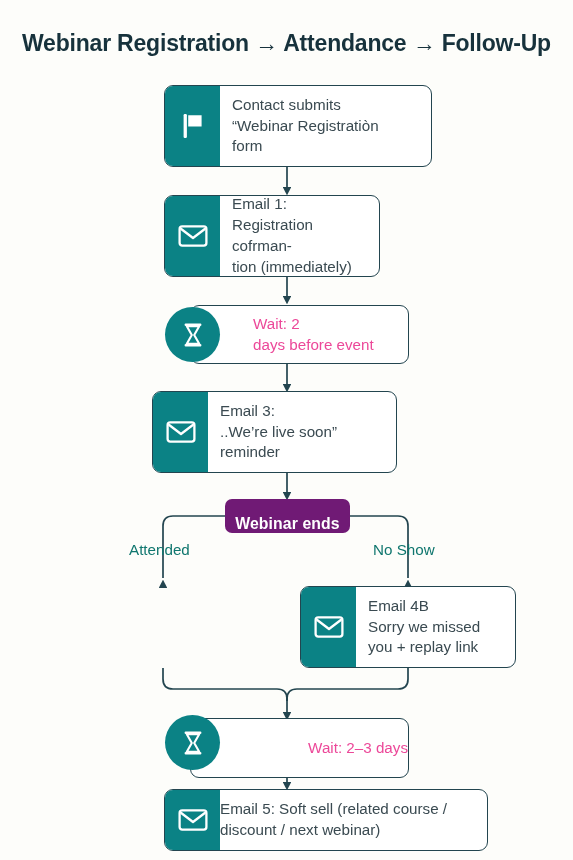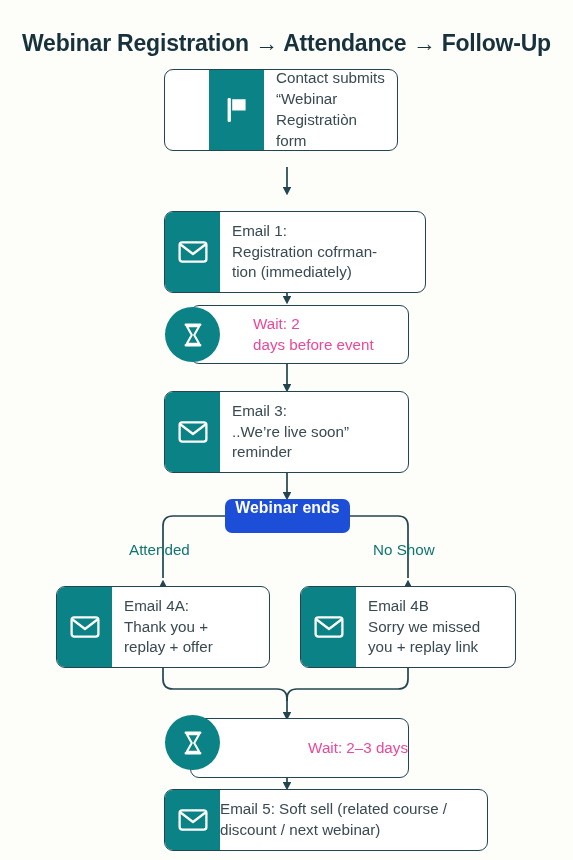--- a/index.html
+++ b/index.html
@@ -87,27 +87,27 @@
     display:flex;
     align-items:center;
     justify-content:center;
     z-index:4;
   }
 
   
   .badge{
     position:absolute;
     box-sizing:border-box;
-    background:#1d4ed8;
+    background:#701a75;
     border-radius:7px;
     color:#ffffff;
     font-size:15.8px;
     font-weight:bold;
     display:flex;
-    align-items:flex-start;
+    align-items:flex-end;
     justify-content:center;
     z-index:5;
     letter-spacing:0.1px;
   }
 
   
   .blabel{
     position:absolute;
     font-size:15.2px;
     color:#0f766e;
@@ -153,33 +153,33 @@
 
       <path d="M 225 516 L 173 516 Q 163 516 163 526 L 163 578"></path>
 
       <path d="M 350 516 L 398 516 Q 408 516 408 526 L 408 578"></path>
 
       <path d="M 163 668 L 163 679 Q 163 689 173 689 L 277 689 Q 287 689 287 699 L 287 701"></path>
       <path d="M 408 668 L 408 679 Q 408 689 398 689 L 297 689 Q 287 689 287 699 L 287 701"></path>
     </g>
   </svg>
 
-  <div class="card" style="left:164px;top:69px;width:234px;height:82px;padding-left:44px;">
+  <div class="card" style="left:164px;top:85px;width:268px;height:82px;">
     <div class="icon-pane">
       <svg width="26" height="28" viewBox="0 0 26 28">
         <rect x="3.6" y="2" width="3.3" height="24" rx="1.2" fill="#ffffff"></rect>
         <path d="M8.2 3.2 L21.6 3.2 L21.6 14.4 L8.2 14.4 Z" fill="#ffffff"></path>
       </svg>
     </div>
     <div class="txt">Contact submits
 “Webinar Registratiòn
 form</div>
   </div>
 
-  <div class="card" style="left:164px;top:211px;width:262px;height:82px;">
+  <div class="card" style="left:164px;top:195px;width:216px;height:82px;">
     <div class="icon-pane">
       <svg width="30" height="24" viewBox="0 0 30 24">
         <rect x="1.6" y="2.4" width="26.8" height="19.2" rx="2.6" fill="none" stroke="#ffffff" stroke-width="2.3"></rect>
         <path d="M3.2 5 L15 14 L26.8 5" fill="none" stroke="#ffffff" stroke-width="2.3" stroke-linecap="round" stroke-linejoin="round"></path>
       </svg>
     </div>
     <div class="txt">Email 1:
 Registration cofrman-
 tion (immediately)</div>
   </div>
@@ -189,50 +189,39 @@
 days before event</div>
   </div>
   <div class="waitdisc" style="left:165px;top:307px;width:55px;height:55px;">
     <svg width="22" height="26" viewBox="0 0 22 26">
       <rect x="2.6" y="1.4" width="16.8" height="2.6" rx="1.1" fill="#ffffff"></rect>
       <rect x="2.6" y="22" width="16.8" height="2.6" rx="1.1" fill="#ffffff"></rect>
       <path d="M4.8 4.2 L17.2 4.2 L12.2 13 L17.2 21.8 L4.8 21.8 L9.8 13 Z" fill="none" stroke="#ffffff" stroke-width="2.1" stroke-linejoin="round"></path>
     </svg>
   </div>
 
-  <div class="card" style="left:164px;top:391px;width:245px;height:82px;">
+  <div class="card" style="left:152px;top:391px;width:245px;height:82px;">
     <div class="icon-pane">
       <svg width="30" height="24" viewBox="0 0 30 24">
         <rect x="1.6" y="2.4" width="26.8" height="19.2" rx="2.6" fill="none" stroke="#ffffff" stroke-width="2.3"></rect>
         <path d="M3.2 5 L15 14 L26.8 5" fill="none" stroke="#ffffff" stroke-width="2.3" stroke-linecap="round" stroke-linejoin="round"></path>
       </svg>
     </div>
     <div class="txt">Email 3:
 ..We’re live soon”
 reminder</div>
   </div>
 
   <div class="badge" style="left:225px;top:499px;width:125px;height:34px;">
     <span>Webinar ends</span>
   </div>
 
   <div class="blabel" style="left:129px;top:541px;">Attended</div>
   <div class="blabel" style="left:373px;top:541px;">No Show</div>
 
-  <div class="card" style="left:56px;top:586px;width:214px;height:82px;">
-    <div class="icon-pane">
-      <svg width="30" height="24" viewBox="0 0 30 24">
-        <rect x="1.6" y="2.4" width="26.8" height="19.2" rx="2.6" fill="none" stroke="#ffffff" stroke-width="2.3"></rect>
-        <path d="M3.2 5 L15 14 L26.8 5" fill="none" stroke="#ffffff" stroke-width="2.3" stroke-linecap="round" stroke-linejoin="round"></path>
-      </svg>
-    </div>
-    <div class="txt">Email 4A:
-Thank you +
-replay + offer</div>
-  </div>
 
   <div class="card" style="left:300px;top:586px;width:216px;height:82px;">
     <div class="icon-pane">
       <svg width="30" height="24" viewBox="0 0 30 24">
         <rect x="1.6" y="2.4" width="26.8" height="19.2" rx="2.6" fill="none" stroke="#ffffff" stroke-width="2.3"></rect>
         <path d="M3.2 5 L15 14 L26.8 5" fill="none" stroke="#ffffff" stroke-width="2.3" stroke-linecap="round" stroke-linejoin="round"></path>
       </svg>
     </div>
     <div class="txt">Email 4B
 Sorry we missed

